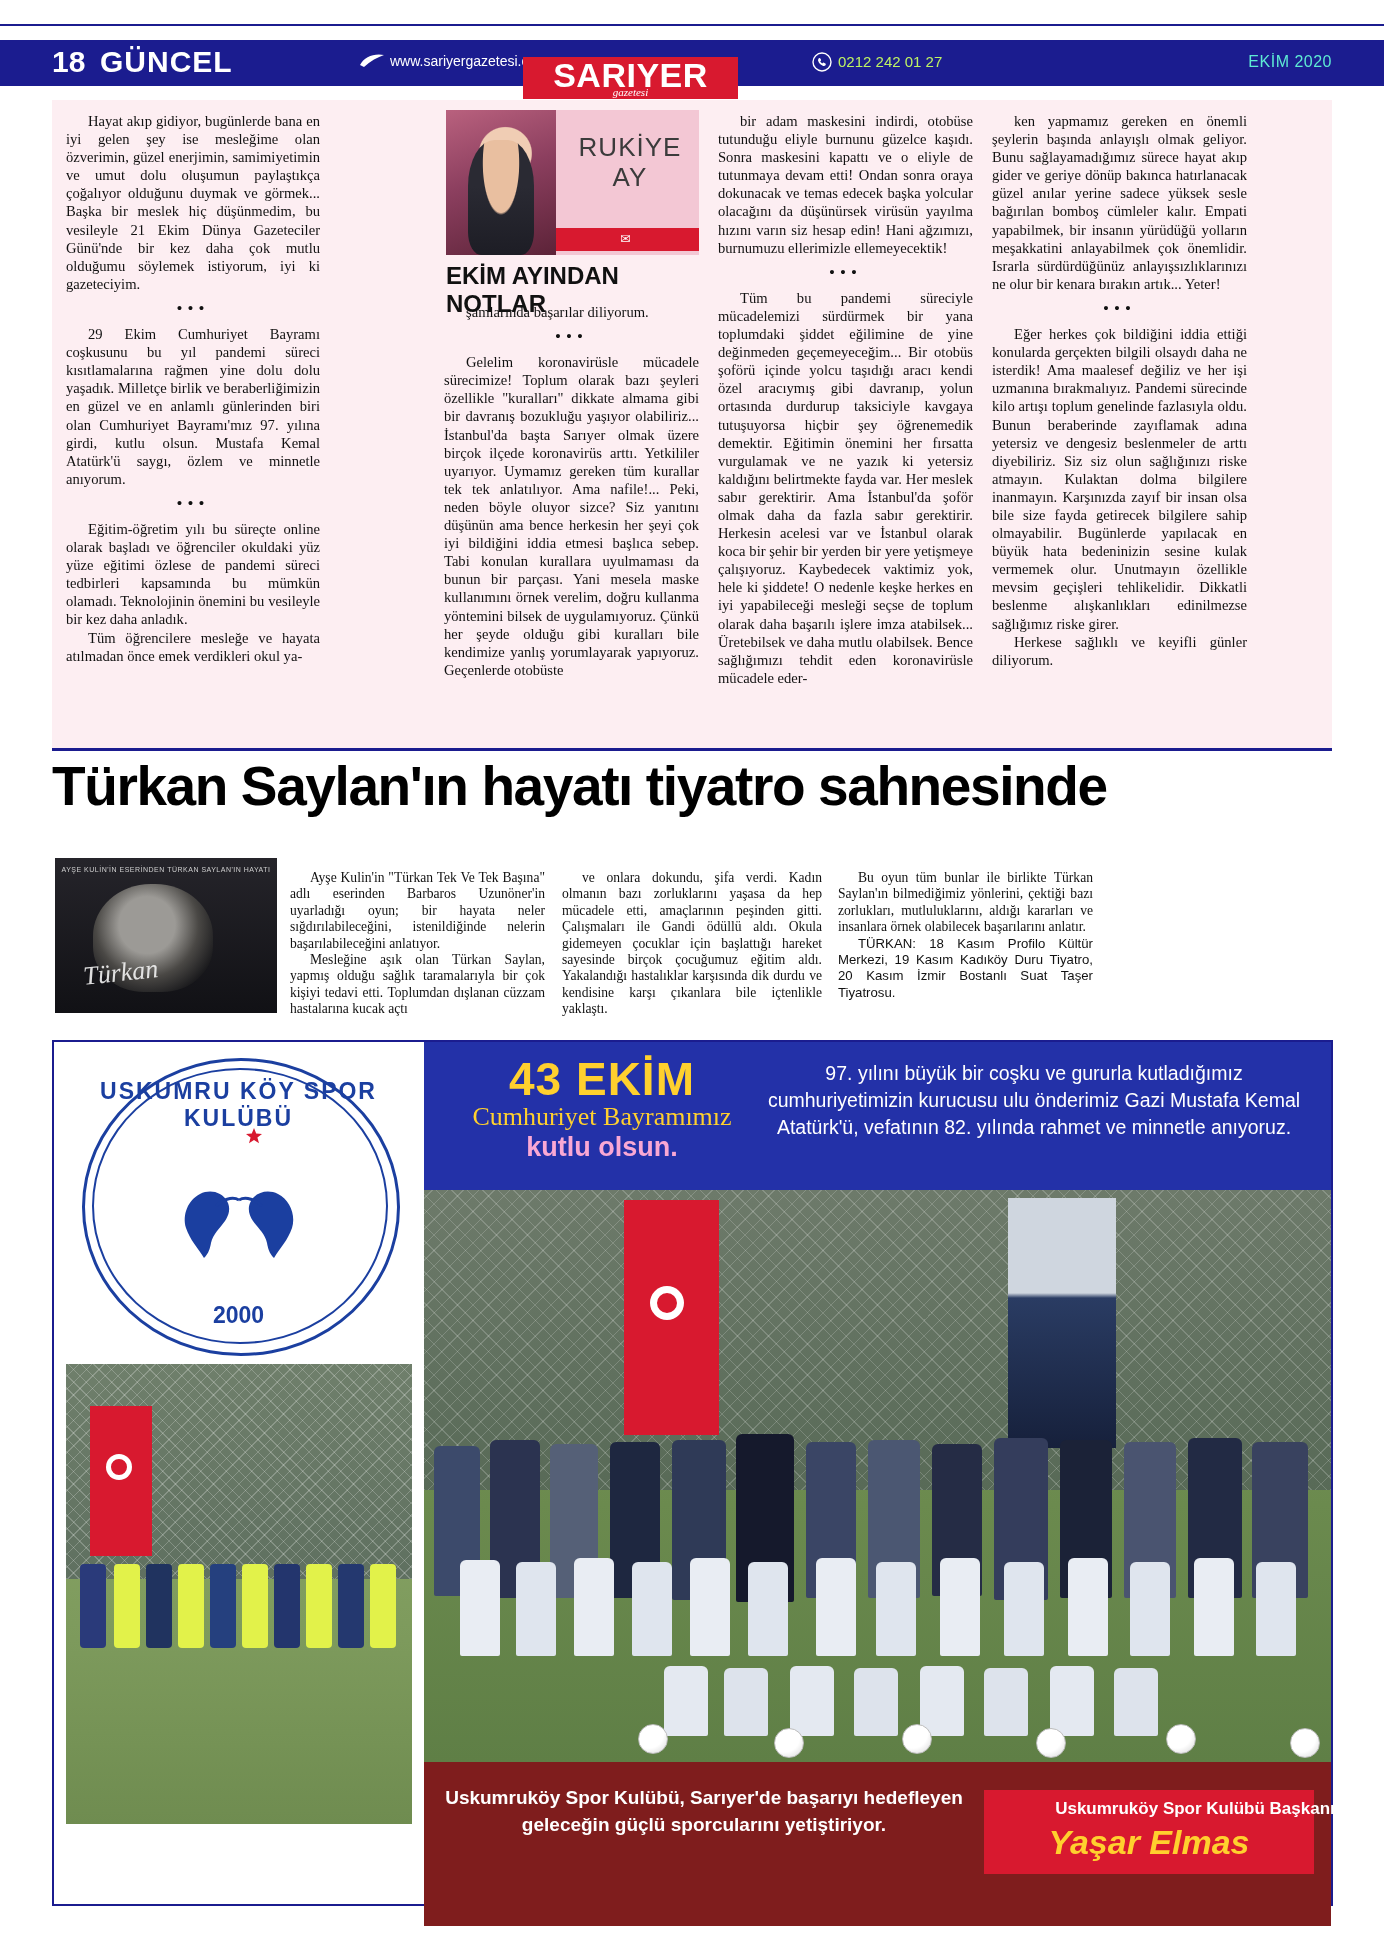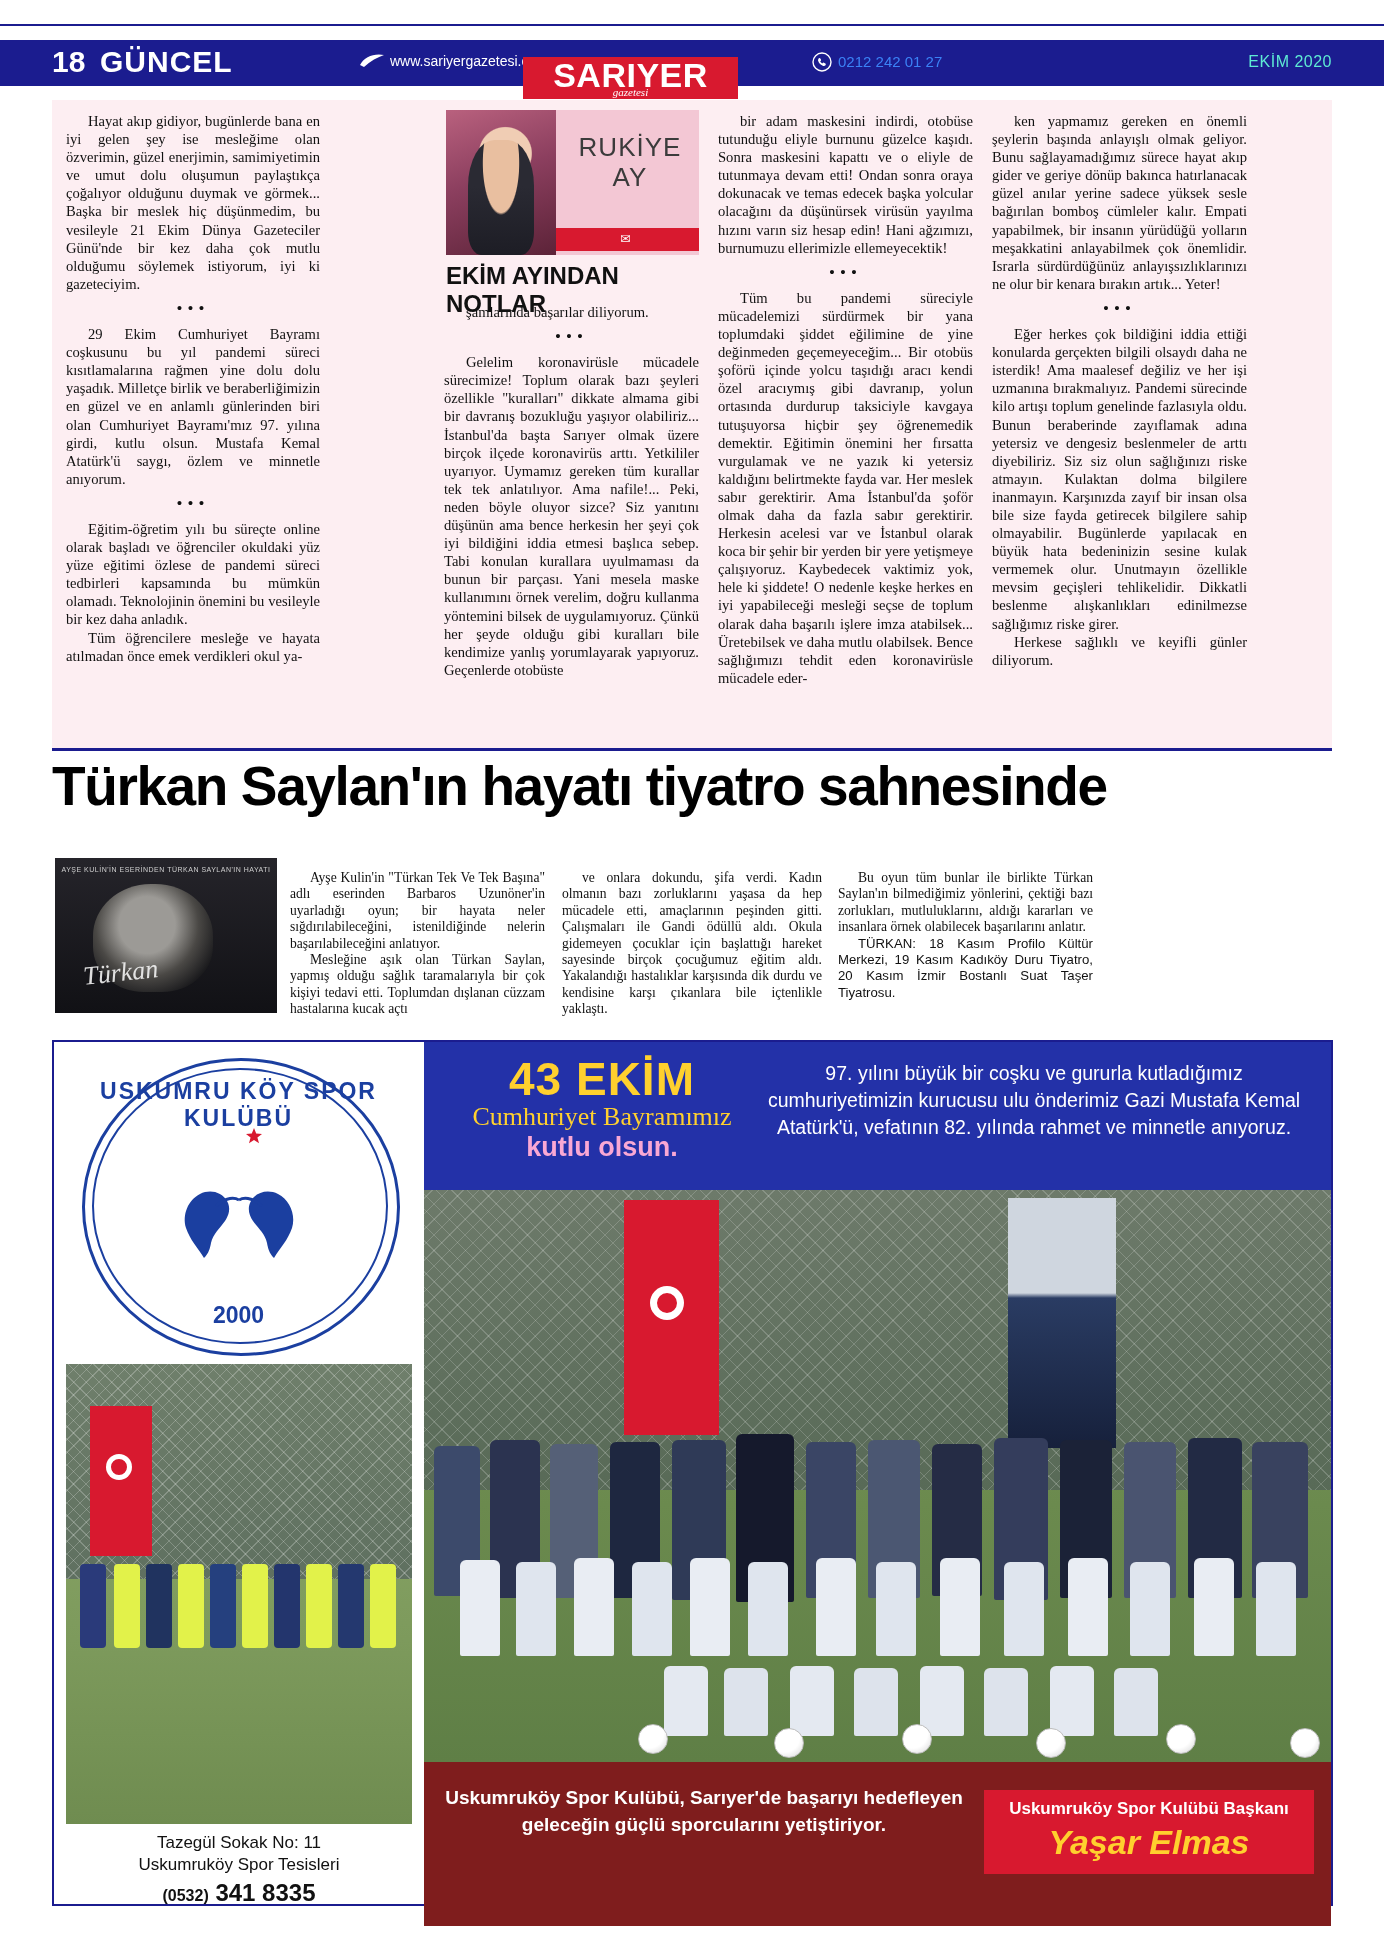--- a/index.html
+++ b/index.html
@@ -43,21 +43,21 @@
   .logo-text{
     position:absolute;left:0;top:-1px;width:215px;text-align:center;color:#fff;
     font-family:"Liberation Sans", sans-serif;font-weight:bold;font-size:34px;
     letter-spacing:0.5px;
   }
   .logo-sub{
     position:absolute;left:0;top:29px;width:215px;text-align:center;color:#fff;
     font-family:"Liberation Serif", serif;font-style:italic;font-size:11px;
   }
   .mast-phone{
-    position:absolute;left:838px;top:13px;color:#3b82f6;
+    position:absolute;left:838px;top:13px;color:#bef264;
     font-family:"Liberation Sans", sans-serif;font-size:15px;
   }
   .phone-icon{
     position:absolute;left:812px;top:12px;width:20px;height:20px;
   }
   .mast-date{
     position:absolute;right:52px;top:13px;color:#5eead4;
     font-family:"Liberation Sans", sans-serif;font-size:16px;letter-spacing:.5px;
   }
 
@@ -292,21 +292,21 @@
     position:absolute;left:20px;top:22px;width:520px;text-align:center;color:#fff;
     font-family:"Liberation Sans", sans-serif;font-weight:bold;font-size:19px;
     line-height:27px;
   }
   .pres-box{
     position:absolute;left:560px;top:28px;width:330px;height:84px;
     background:#d8192f;
   }
   .pres-title{
     position:absolute;left:0;top:9px;width:330px;text-align:center;color:#fff;
-    font-family:"Liberation Sans", sans-serif;font-weight:bold;font-size:17px;
+    font-family:"Liberation Sans", sans-serif;font-weight:bold;font-size:17px;padding-left:46px;
   }
   .pres-name{
     position:absolute;left:0;top:33px;width:330px;text-align:center;color:#ffd02e;
     font-family:"Liberation Sans", sans-serif;font-weight:bold;font-size:34px;
     font-style:italic;
   }
 
   .hairline-top{
     position:absolute;left:0;top:24px;width:1384px;height:2px;background:#1b1c8f;
   }
@@ -439,28 +439,20 @@
           <div class="kid" style="left:112px;background:#e2f24a;"></div>
           <div class="kid" style="left:144px;background:#25407e;"></div>
           <div class="kid" style="left:176px;background:#e2f24a;"></div>
           <div class="kid" style="left:208px;background:#23356d;"></div>
           <div class="kid" style="left:240px;background:#e2f24a;"></div>
           <div class="kid" style="left:272px;background:#24386f;"></div>
           <div class="kid" style="left:304px;background:#e2f24a;"></div>
         </div>
       </div>
 
-      <div class="addr">
-        <span>Tazegül Sokak No: 11</span><br>
-        <span>Uskumruköy Spor Tesisleri</span>
-        <span class="phone">
-          <span class="small">(0532)</span>
-          <span>341 8335</span>
-        </span>
-      </div>
     </div>
 
     <div class="ad-right">
       <div class="ad-top">
         <div class="ad29">
           <div class="l1">43 EKİM</div>
           <div class="l2">Cumhuriyet Bayramımız</div>
           <div class="l3">kutlu olsun.</div>
         </div>
         <div class="ad-top-text">97. yılını büyük bir coşku ve gururla kutladığımız cumhuriyetimizin kurucusu ulu önderimiz Gazi Mustafa Kemal Atatürk'ü, vefatının 82. yılında rahmet ve minnetle anıyoruz.</div>

